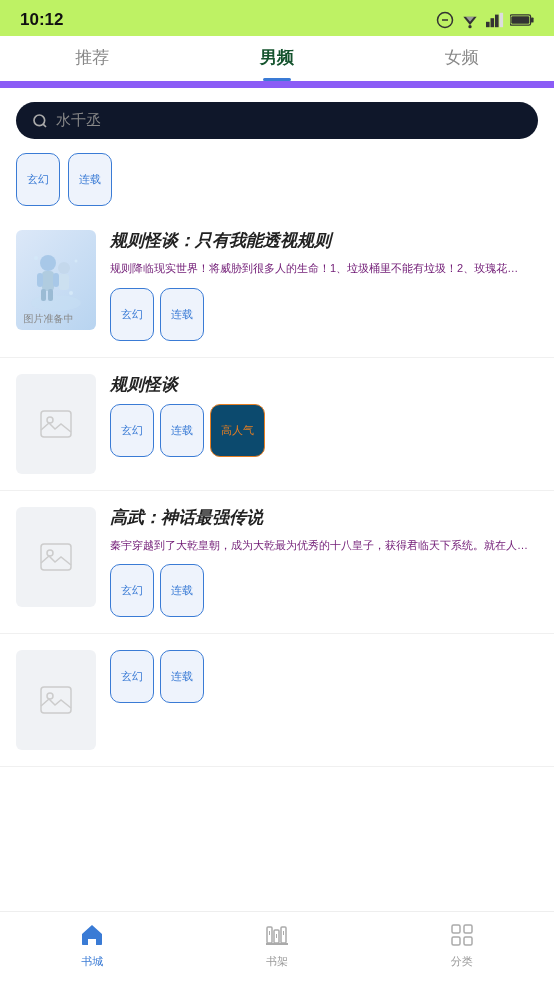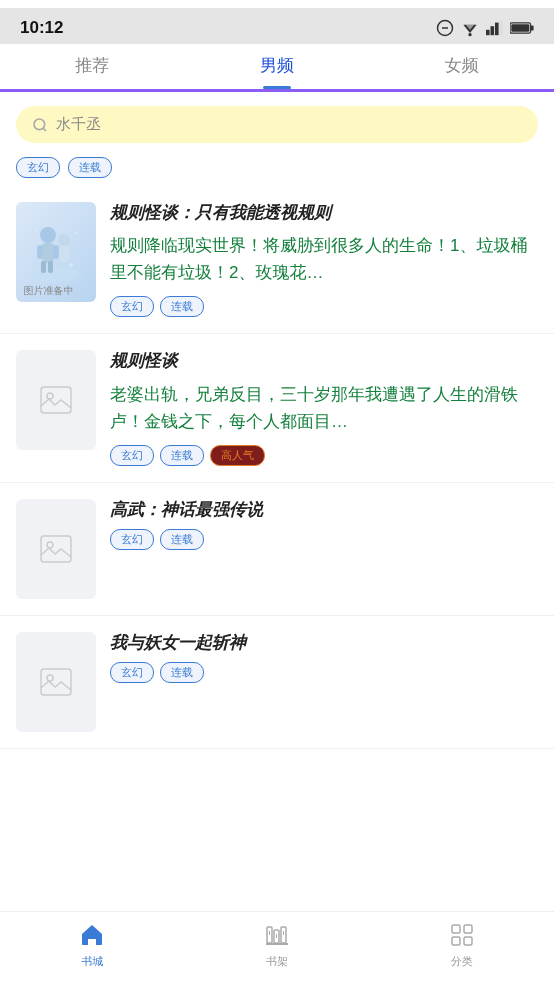--- a/index.html
+++ b/index.html
@@ -11,74 +11,73 @@
       background: #fff;
       color: #333;
     }
 
     
     .status-bar {
       display: flex;
       justify-content: space-between;
       align-items: center;
       padding: 10px 20px 6px;
-      background: #e5e5e5;
-      margin-top: 8px;
+      background: #bef264;
     }
     .status-time {
       font-size: 17px;
       font-weight: 600;
       color: #111;
     }
     .status-icons {
       display: flex;
       align-items: center;
       gap: 6px;
     }
 
     
     .top-nav {
       display: flex;
       justify-content: space-around;
       align-items: center;
       padding: 10px 0 0;
-      border-bottom: 3px solid #8b5cf6;
+      border-bottom: 7px solid #8b5cf6;
       background: #fff;
     }
     .nav-tab {
       flex: 1;
       text-align: center;
       padding-bottom: 12px;
       font-size: 17px;
       color: #888;
       position: relative;
       cursor: pointer;
     }
     .nav-tab.active {
-      color: #1d4ed8;
-      font-weight: 400;
+      color: #14532d;
+      font-weight: 700;
     }
     .nav-tab.active::after {
       content: '';
       position: absolute;
       bottom: 0;
       left: 50%;
       transform: translateX(-50%);
       width: 28px;
       height: 3px;
       background: #3a7bd5;
       border-radius: 2px;
     }
 
     
     .search-bar {
       margin: 14px 16px;
       display: flex;
       align-items: center;
-      background: #fef9c3;
+      background: #0f172a;
       border-radius: 22px;
       padding: 9px 16px;
       gap: 8px;
     }
     .search-icon-svg {
       color: #aaa;
       flex-shrink: 0;
     }
     .search-input-text {
       font-size: 15px;
@@ -142,49 +141,49 @@
     }
     .book-title {
       font-size: 17px;
       font-weight: 600;
       color: #222;
       margin-bottom: 8px;
       line-height: 1.3;
       font-style: italic;
     }
     .book-desc {
-      font-size: 17px;
-      color: #15803d;
+      font-size: 11px;
+      color: #701a75;
       line-height: 1.6;
       margin-bottom: 10px;
       display: -webkit-box;
       -webkit-line-clamp: 2;
       -webkit-box-orient: vertical;
       overflow: hidden;
     }
     .tags {
       display: flex;
       gap: 6px;
       flex-wrap: wrap;
     }
     .tag {
-      padding: 2px 10px;
+      padding: 18px 10px;
       border-radius: 10px;
       font-size: 11px;
       border: 1px solid;
     }
     .tag-blue {
       color: #3a7bd5;
       border-color: #3a7bd5;
       background: #eef3fc;
     }
     .tag-orange {
       color: #e67e22;
       border-color: #e67e22;
-      background: #7f1d1d;
+      background: #0c4a6e;
     }
 
     
     .bottom-nav {
       position: fixed;
       bottom: 0;
       left: 0;
       width: 554px;
       display: flex;
       justify-content: space-around;
@@ -321,60 +320,59 @@
       <div class="book-cover-placeholder">
         <svg width="32" height="28" viewBox="0 0 32 28" fill="none">
           <rect x="1" y="1" width="30" height="26" rx="3" stroke="#ccc" stroke-width="1.5" fill="none"></rect>
           <circle cx="10" cy="10" r="3" stroke="#ccc" stroke-width="1.5" fill="none"></circle>
           <polyline points="1,20 9,13 15,19 21,14 31,22" stroke="#ccc" stroke-width="1.5" fill="none"></polyline>
         </svg>
       </div>
     </div>
     <div class="book-info">
       <div class="book-title">规则怪谈</div>
-      <div class="book-desc">老婆出轨，兄弟反目，三十岁那年我遭遇了人生的滑铁卢！金钱之下，每个人都面目…</div>
       <div class="tags">
         <span class="tag tag-blue">玄幻</span>
         <span class="tag tag-blue">连载</span>
         <span class="tag tag-orange">高人气</span>
       </div>
     </div>
   </div>
 
   <div class="book-item">
     <div class="book-cover">
       <div class="book-cover-placeholder">
         <svg width="32" height="28" viewBox="0 0 32 28" fill="none">
           <rect x="1" y="1" width="30" height="26" rx="3" stroke="#ccc" stroke-width="1.5" fill="none"></rect>
           <circle cx="10" cy="10" r="3" stroke="#ccc" stroke-width="1.5" fill="none"></circle>
           <polyline points="1,20 9,13 15,19 21,14 31,22" stroke="#ccc" stroke-width="1.5" fill="none"></polyline>
         </svg>
       </div>
     </div>
     <div class="book-info">
       <div class="book-title">高武：神话最强传说</div>
+      <div class="book-desc">秦宇穿越到了大乾皇朝，成为大乾最为优秀的十八皇子，获得君临天下系统。就在人…</div>
       <div class="tags">
         <span class="tag tag-blue">玄幻</span>
         <span class="tag tag-blue">连载</span>
       </div>
     </div>
   </div>
 
   <div class="book-item">
     <div class="book-cover">
       <div class="book-cover-placeholder">
         <svg width="32" height="28" viewBox="0 0 32 28" fill="none">
           <rect x="1" y="1" width="30" height="26" rx="3" stroke="#ccc" stroke-width="1.5" fill="none"></rect>
           <circle cx="10" cy="10" r="3" stroke="#ccc" stroke-width="1.5" fill="none"></circle>
           <polyline points="1,20 9,13 15,19 21,14 31,22" stroke="#ccc" stroke-width="1.5" fill="none"></polyline>
         </svg>
       </div>
     </div>
     <div class="book-info">
-      <div class="book-title">我与妖女一起斩神</div>
       <div class="tags">
         <span class="tag tag-blue">玄幻</span>
         <span class="tag tag-blue">连载</span>
       </div>
     </div>
   </div>
 
 </div>
 
 <div class="bottom-spacer"></div>

